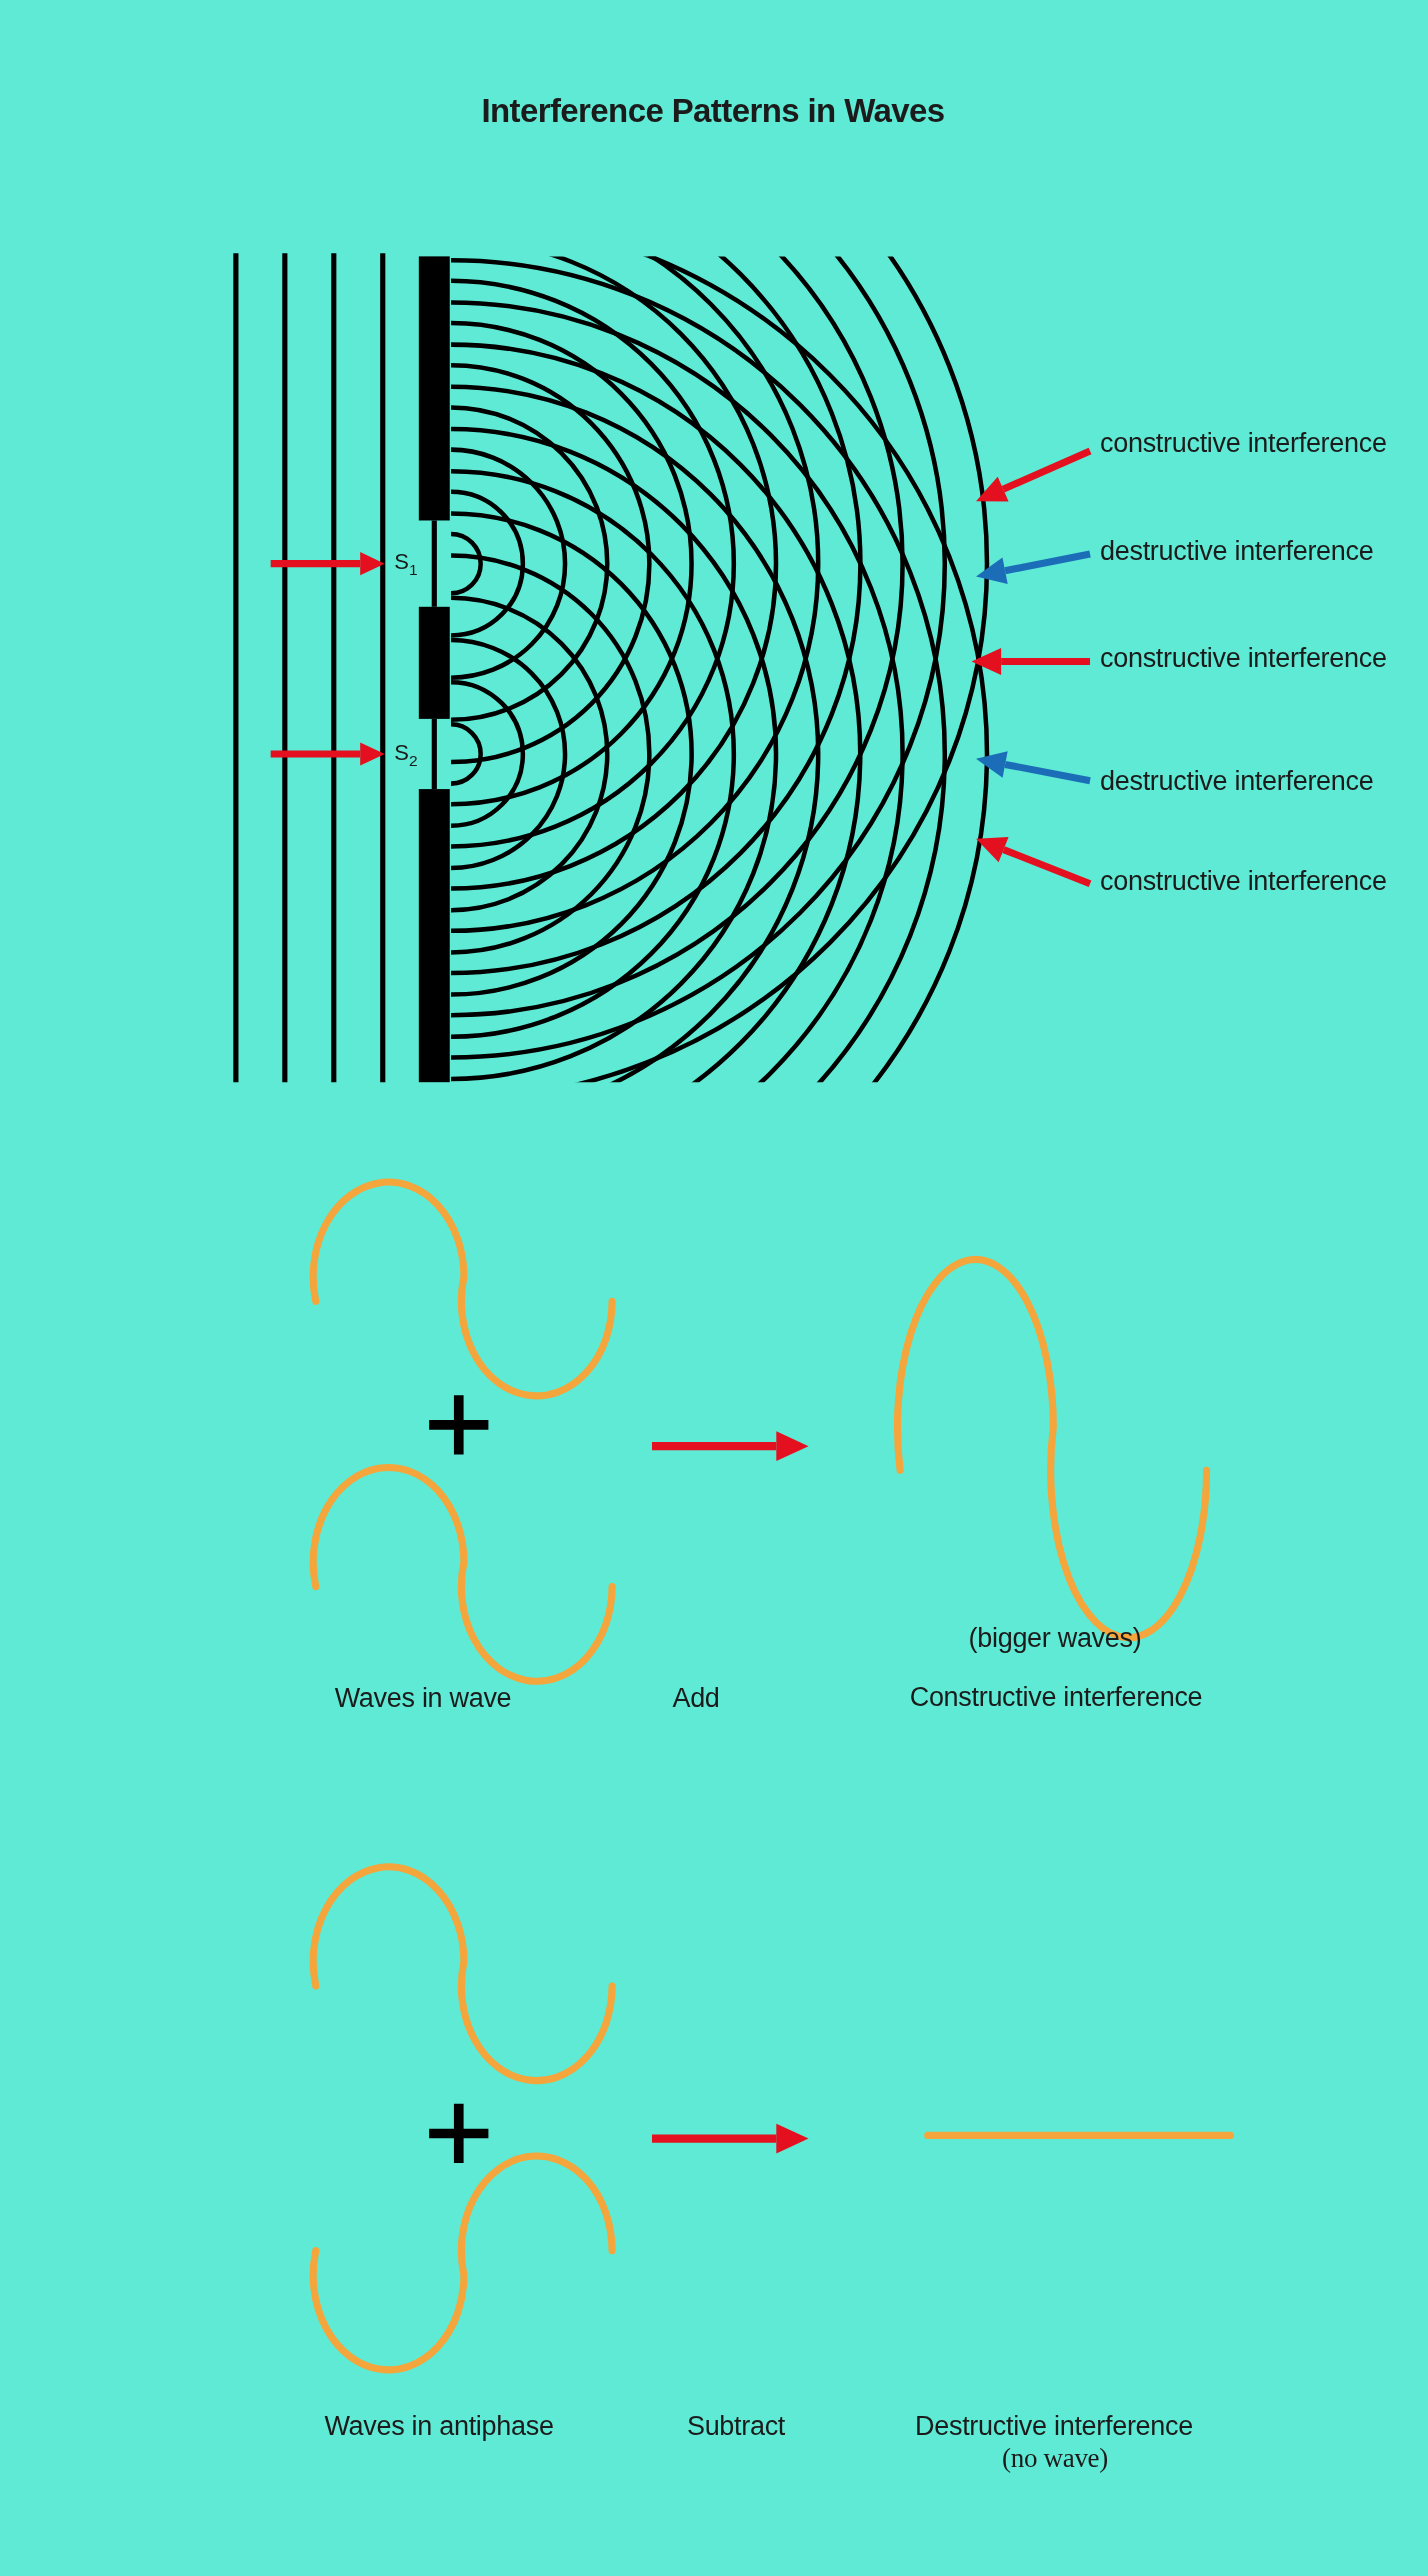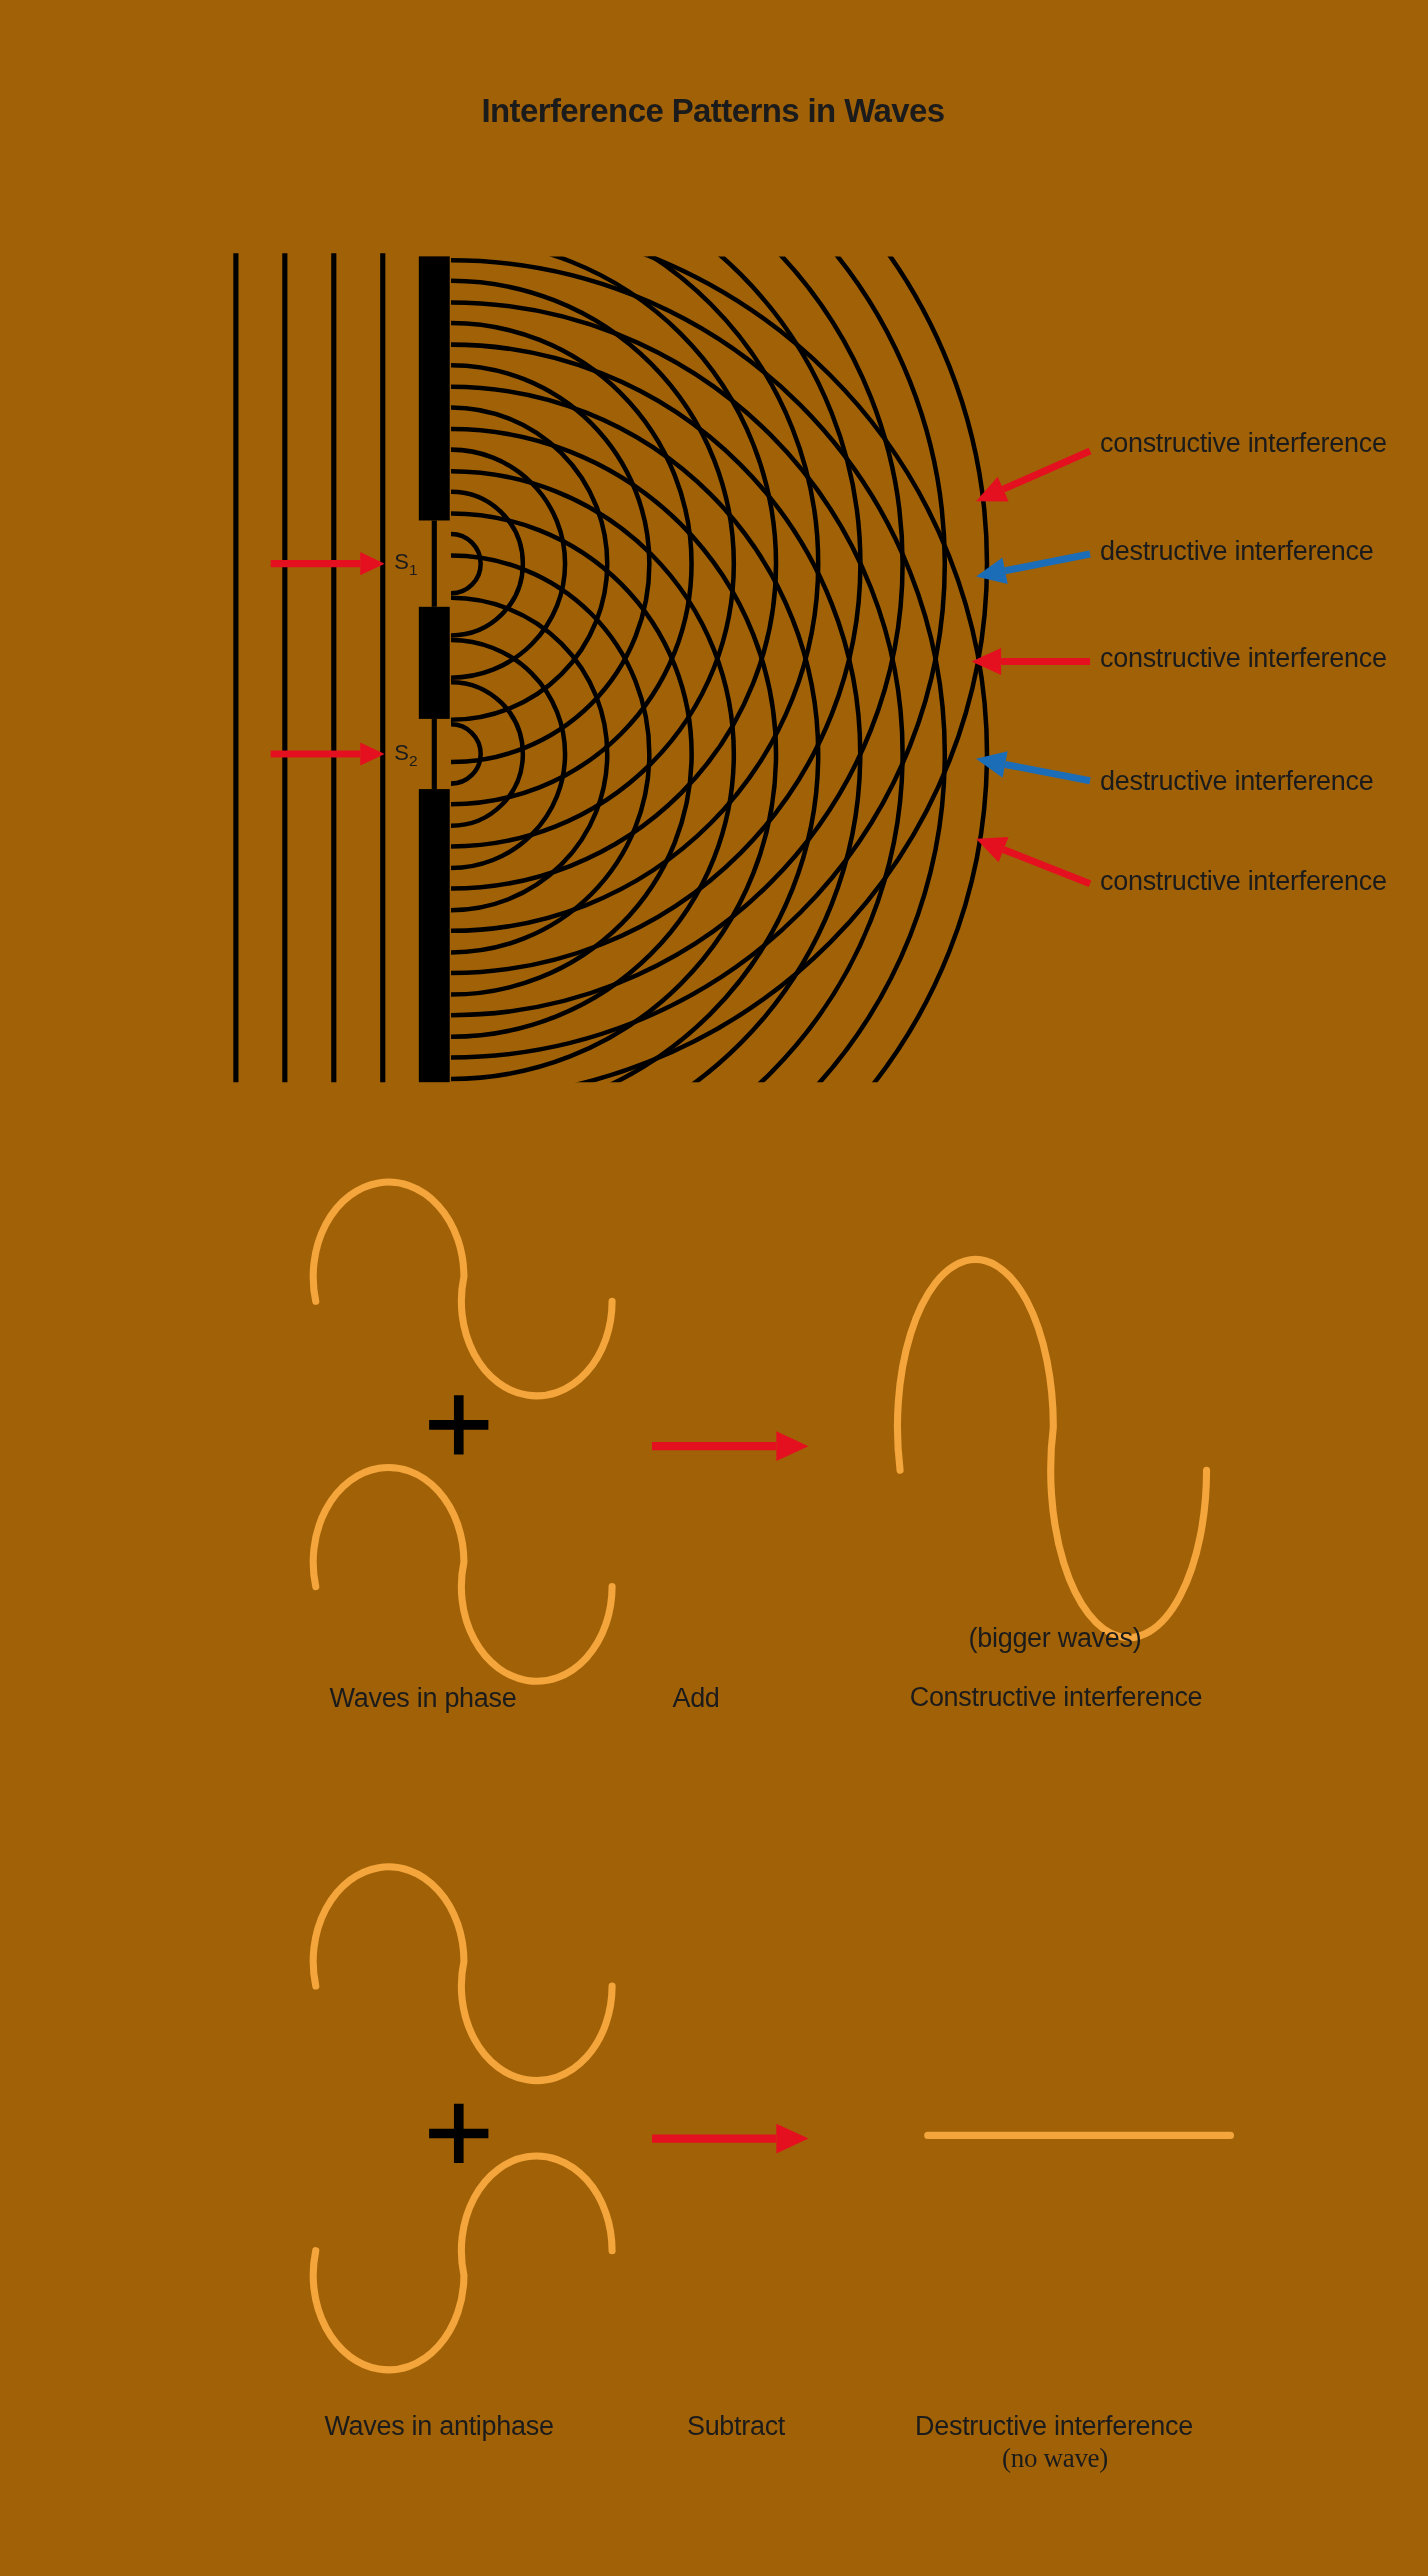--- a/index.html
+++ b/index.html
@@ -1,20 +1,20 @@
 <!DOCTYPE html>
 <html style="font-size:10.3px"><head>
 <meta charset="utf-8">
 <style>
   html, body { margin: 0; padding: 0; background: #ffffff; }
   .canvas {
     position: relative;
     width: 1429px;
     height: 2576px;
-    background: #a16207;
+    background: #5eead4;
     font-family: "Liberation Sans", sans-serif;
     overflow: hidden;
   }
   #fig { position: absolute; left: 0; top: 0; }
   .lbl {
     position: absolute;
     white-space: nowrap;
     color: #1b1b1b;
     letter-spacing: -0.3px;
     font-stretch: condensed;
@@ -137,21 +137,21 @@
 
   <div class="lbl srclbl" style="left:406px; top:564px;"><span>S</span><sub>1</sub></div>
   <div class="lbl srclbl" style="left:406px; top:755px;"><span>S</span><sub>2</sub></div>
 
   <div class="lbl ann" style="left:1100px; top:443px;">constructive interference</div>
   <div class="lbl ann" style="left:1100px; top:551px;">destructive interference</div>
   <div class="lbl ann" style="left:1100px; top:658px;">constructive interference</div>
   <div class="lbl ann" style="left:1100px; top:781px;">destructive interference</div>
   <div class="lbl ann" style="left:1100px; top:881px;">constructive interference</div>
 
-  <div class="lbl rowlbl" style="left:423px; top:1698px;">Waves in phase</div>
+  <div class="lbl rowlbl" style="left:423px; top:1698px;">Waves in wave</div>
   <div class="lbl rowlbl" style="left:696px; top:1698px;">Add</div>
   <div class="lbl rowlbl" style="left:1056px; top:1697px;">Constructive interference</div>
   <div class="lbl rowlbl" style="left:1055px; top:1638px;">(bigger waves)</div>
 
   <div class="lbl rowlbl" style="left:439px; top:2426px;">Waves in antiphase</div>
   <div class="lbl rowlbl" style="left:736px; top:2426px;">Subtract</div>
   <div class="lbl rowlbl" style="left:1054px; top:2426px;">Destructive interference</div>
   <div class="lbl rowlbl" style="left:1055px; top:2458px;font-family:Liberation Serif, serif;">(no wave)</div>
 
 </div>

